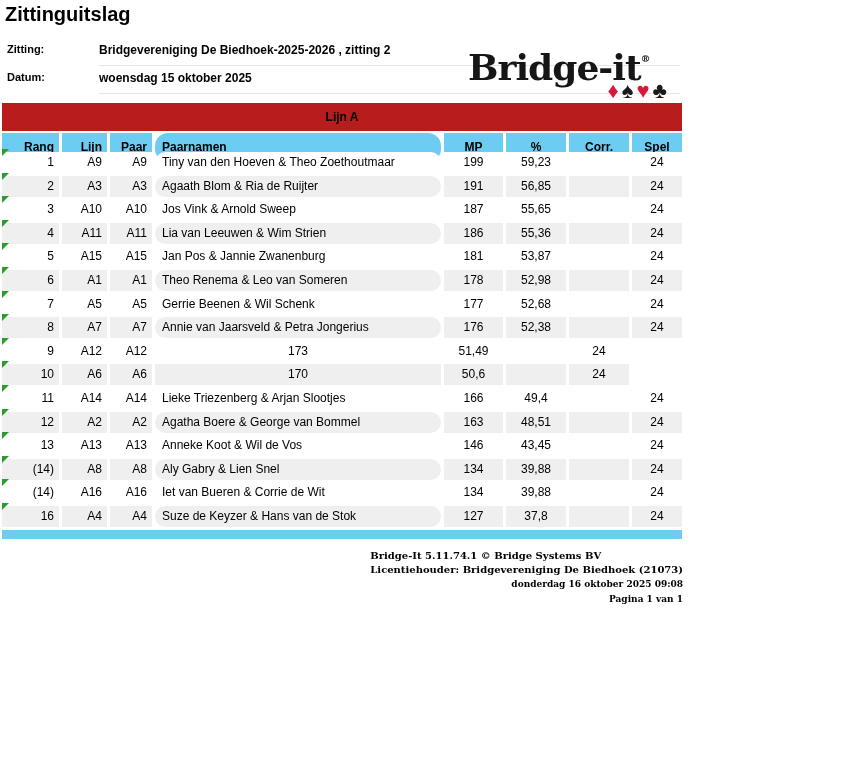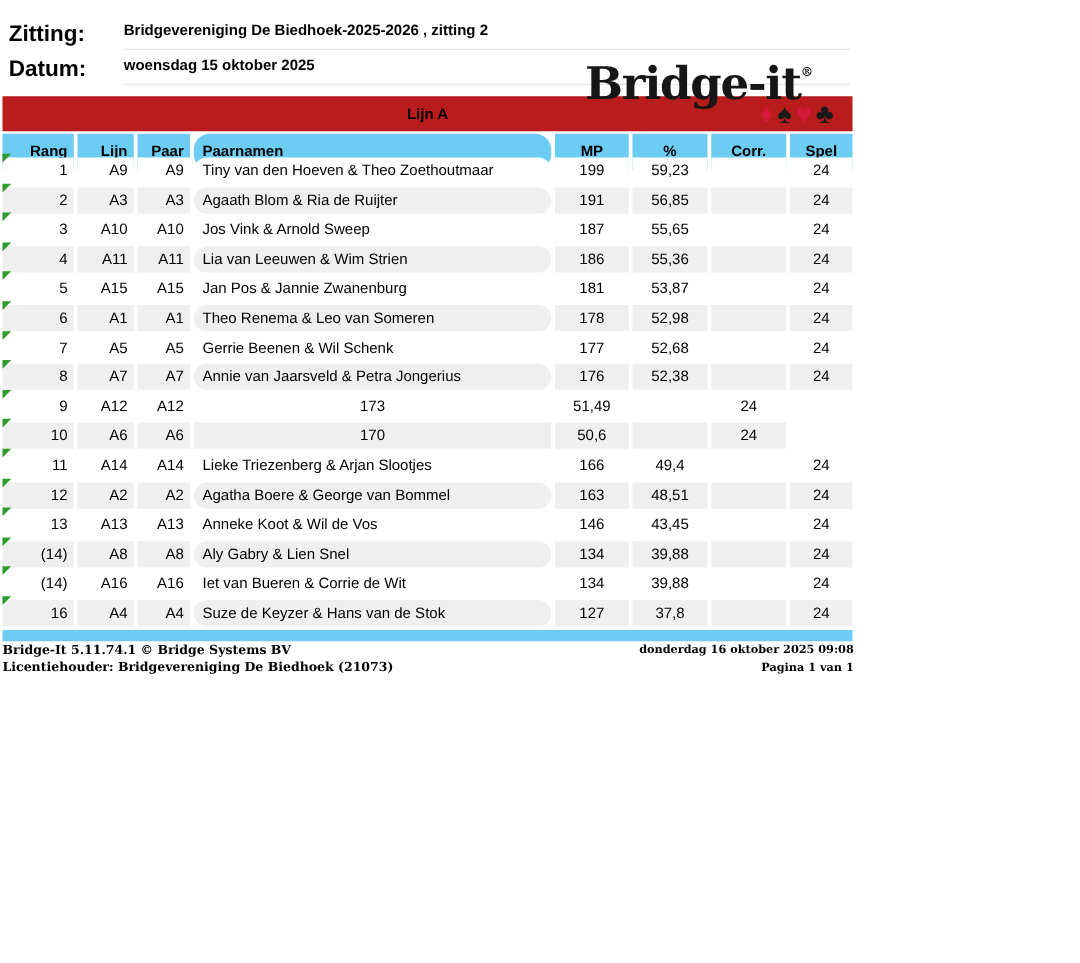--- a/index.html
+++ b/index.html
@@ -11,21 +11,21 @@
     color:#000;
     overflow:hidden;
   }
   
   .page-title{
     margin:0;padding:3px 0 0 5px;
     font-size:20px;font-weight:bold;letter-spacing:0;
   }
   .meta{margin:12px 0 0 7px;width:673px;}
   .meta-row{display:flex;align-items:flex-start;padding-top:5px;}
-  .meta-label{width:92px;font-size:18px;font-weight:bold;}
+  .meta-label{width:92px;font-size:11px;font-weight:bold;}
   .meta-value{flex:1;font-size:12px;font-weight:bold;border-bottom:1px solid #E6E6E6;padding-bottom:8px;}
   
   .logo{position:absolute;top:0;left:468px;width:224px;margin-top:39px;}
   .logo-word{
     font-family:"DejaVu Serif",serif;font-weight:bold;
     font-size:36px;line-height:40px;letter-spacing:-1px;color:#161616;
     white-space:nowrap;
   }
   .logo-reg{font-size:10px;vertical-align:18px;letter-spacing:0;}
   .logo-suits{
@@ -57,31 +57,32 @@
     box-sizing:border-box;white-space:nowrap;overflow:hidden;
   }
   .trow.alt .cell{background:#EFEFEF;}
   .marker{
     position:absolute;left:0;top:-3px;width:0;height:0;
     border-top:7px solid #2E9B2E;border-right:7px solid transparent;
   }
   .table-footer-band{height:9px;background:#6DCCF2;margin-top:3px;}
   
   .page-footer{
-    display:flex;justify-content:space-between;align-items:center;
-    width:681px;margin:0 0 0 2px;
+    display:flex;justify-content:space-between;align-items:flex-end;
+    width:681px;margin:10px 0 0 2px;flex-direction:column;
   }
   .pf-left{font-family:"DejaVu Serif",serif;font-weight:bold;font-size:10px;line-height:14px;}
   .pf-right{font-family:"DejaVu Serif",serif;font-weight:bold;font-size:9px;line-height:15px;text-align:right;}
 </style>
 </head>
 <body>
 
 <div class="page">
 
+  <h1 class="page-title">Zittinguitslag</h1>
 
   <div class="meta">
     <div class="meta-row">
       <span class="meta-label">Zitting:</span>
       <span class="meta-value">Bridgevereniging De Biedhoek-2025-2026 , zitting 2</span>
     </div>
     <div class="meta-row">
       <span class="meta-label">Datum:</span>
       <span class="meta-value">woensdag 15 oktober 2025</span>
     </div>

